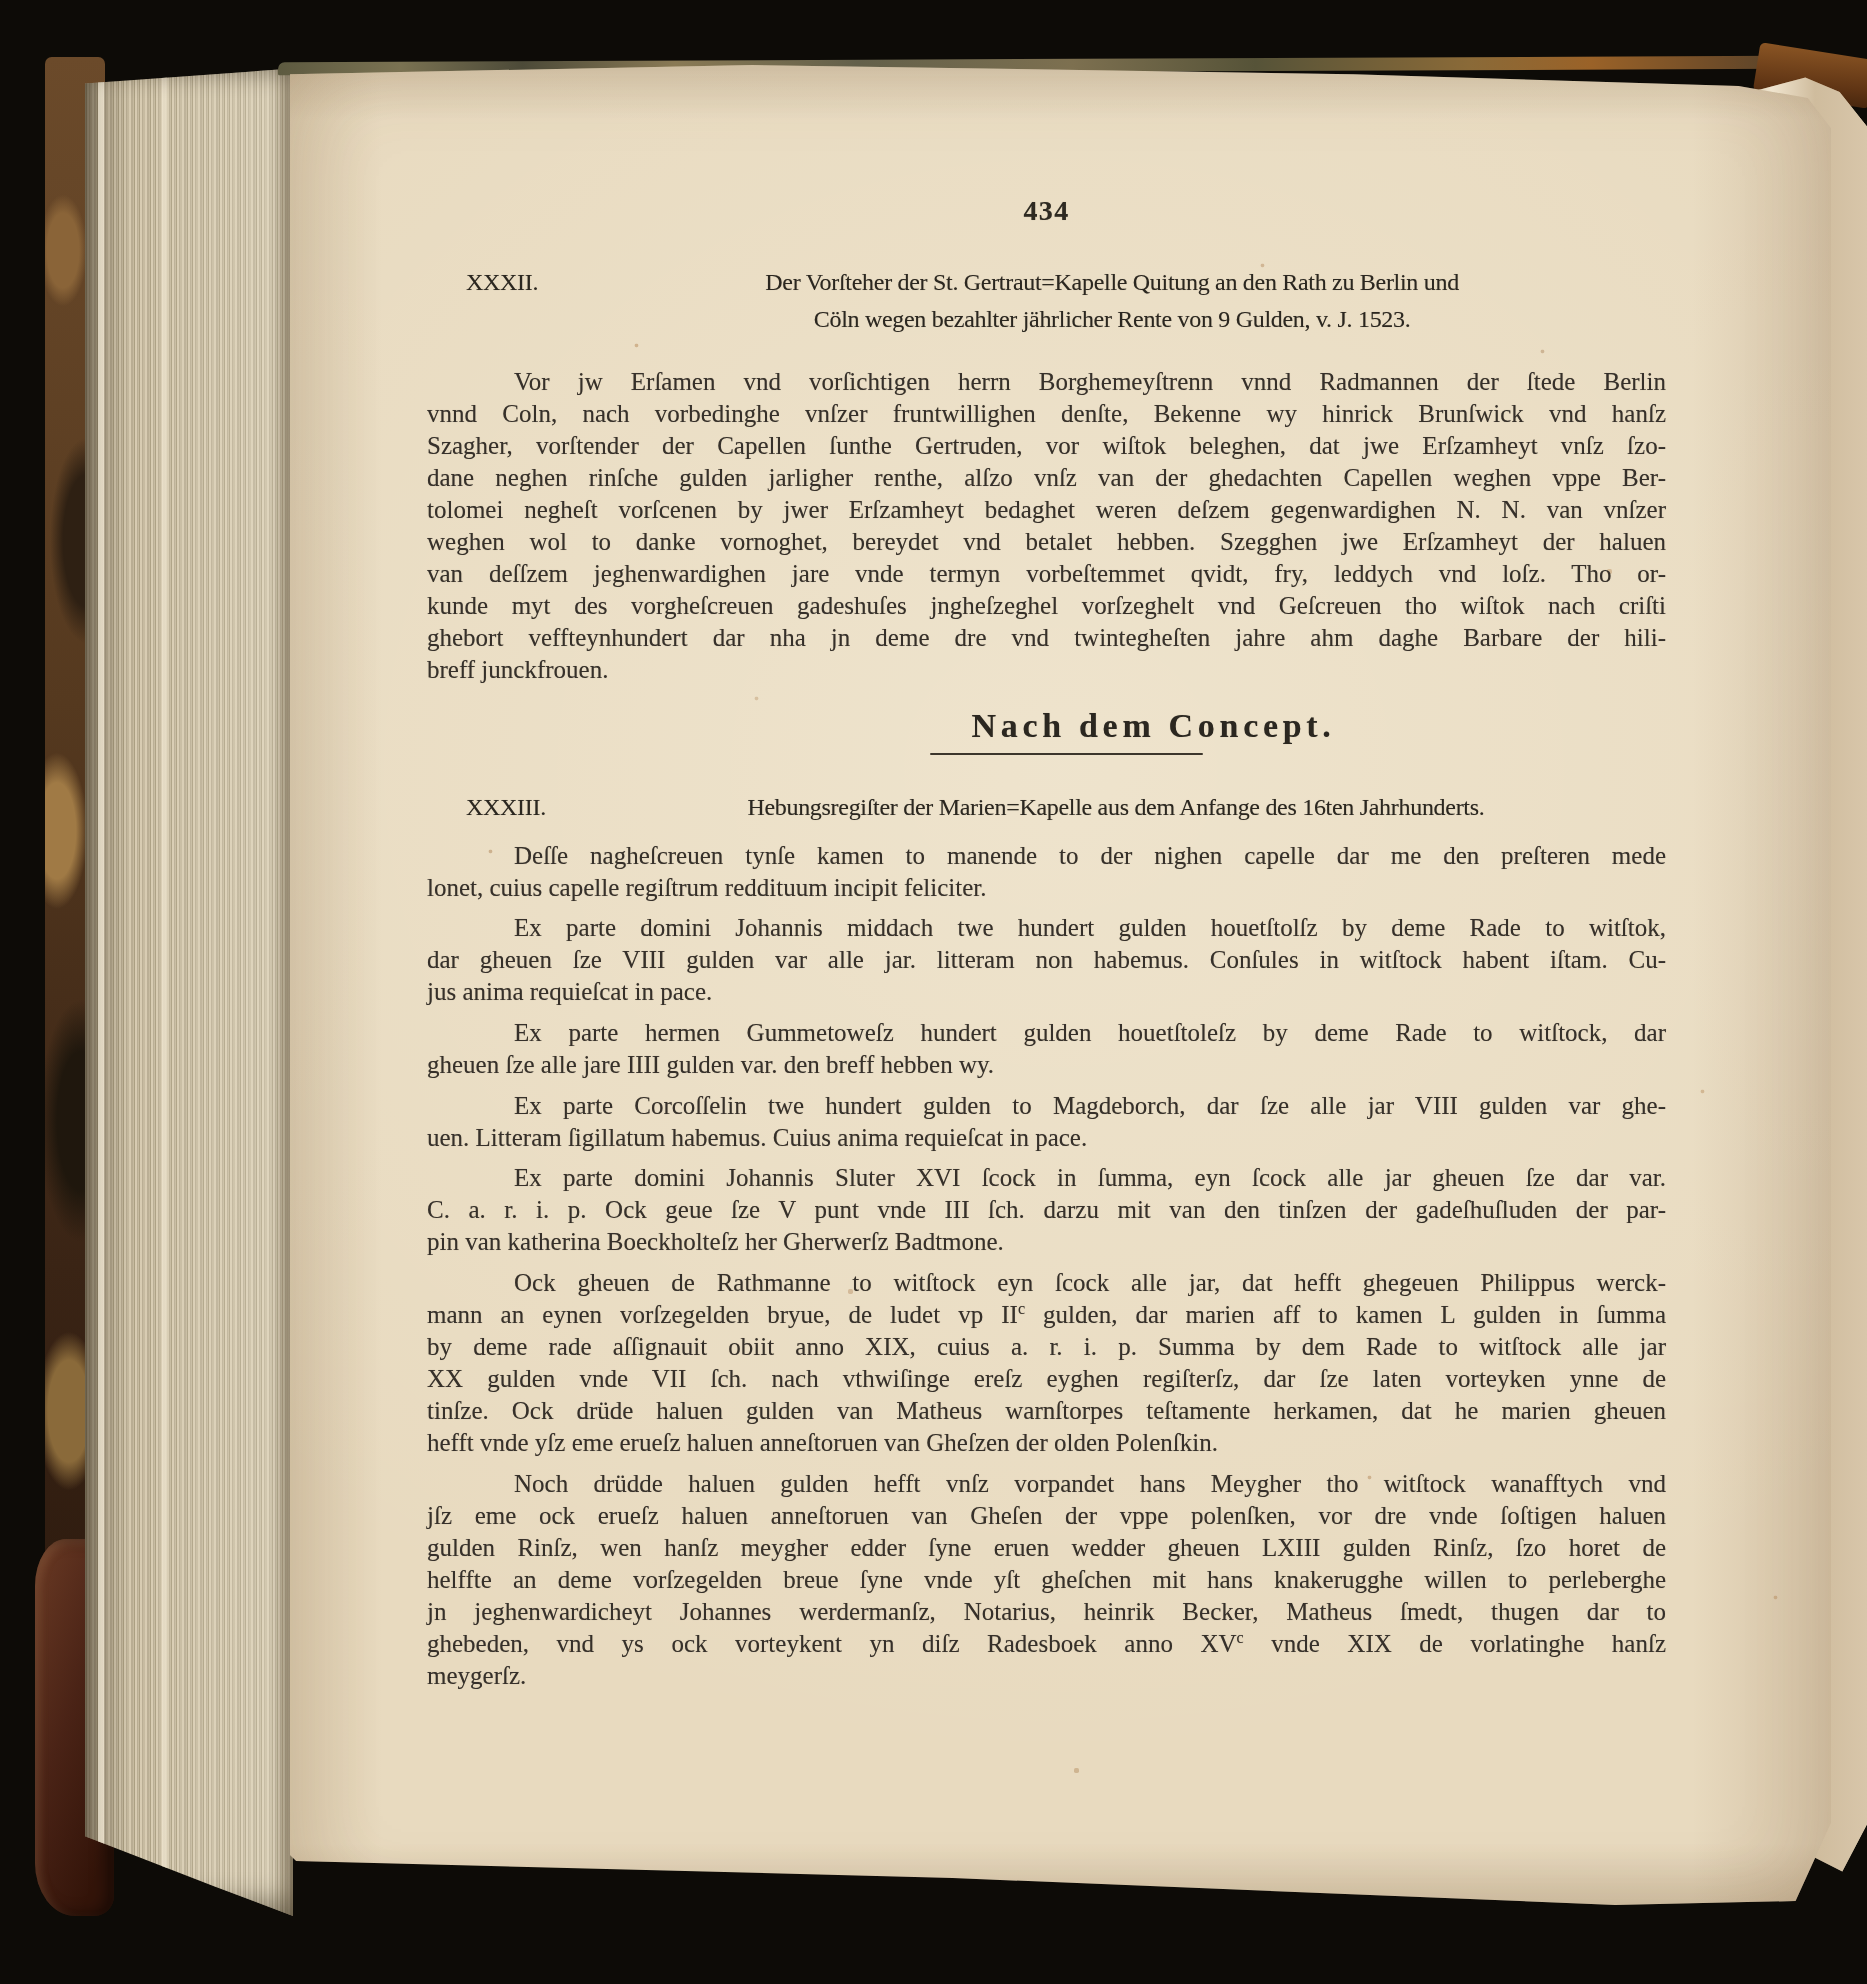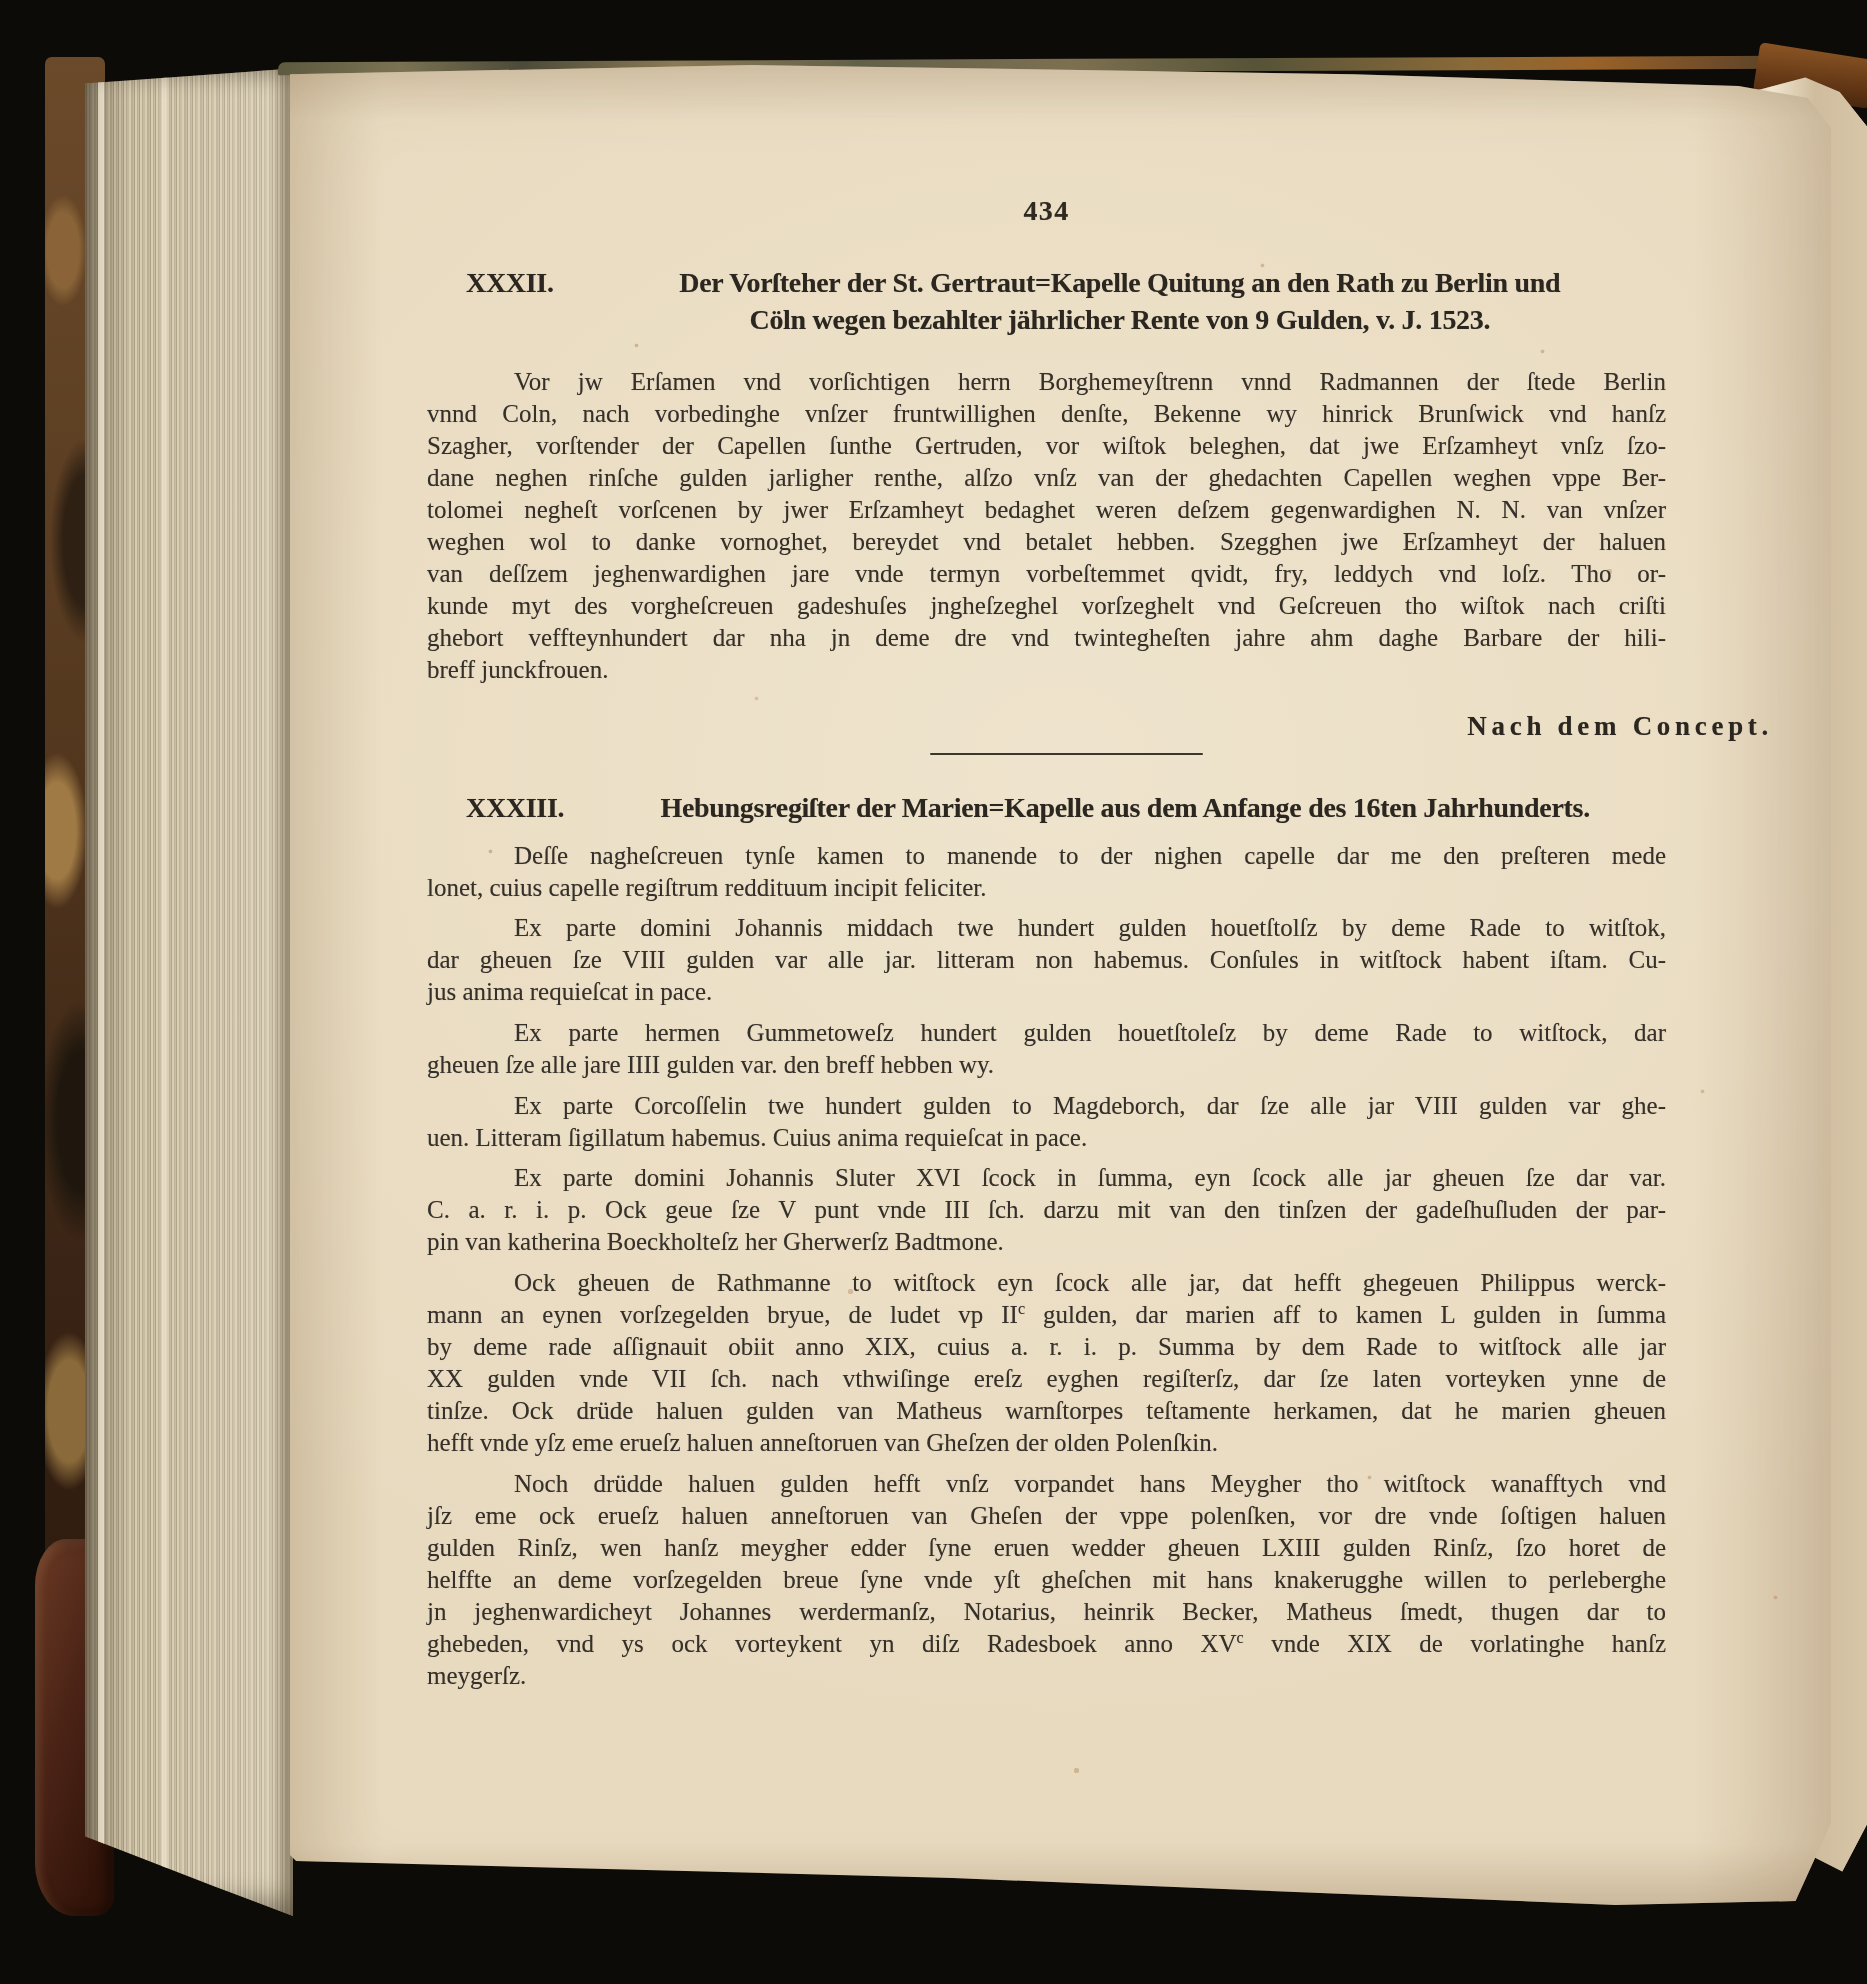--- a/index.html
+++ b/index.html
@@ -67,31 +67,31 @@
     font-size:25px; line-height:32px; text-shadow:0 0 0.7px rgba(50,42,30,.35); }
 
   .line { text-align:justify; text-align-last:justify; white-space:normal; }
   .line.last { text-align-last:left; }
   .para { margin-bottom:8.7px; }
   .para .line:first-child { text-indent:87px; }
   sup { font-size:16px; line-height:0; }
 
   .page-number { text-align:center; font-weight:700; font-size:28px; letter-spacing:1.3px; color:#2e2a22; }
 
-  .heading { display:flex; font-weight:700; font-size:28px; line-height:37px; color:#2b2720; letter-spacing:-0.3px; }
+  .heading { display:flex; font-weight:400; font-size:24px; line-height:37px; color:#2b2720; letter-spacing:-0.3px; }
   .heading .label { flex:0 0 auto; margin-left:39px; padding-right:20px; }
   .heading .title { flex:1 1 auto; }
   .heading .title .line { text-align:center; text-align-last:center; text-indent:0; }
   .heading-1 { margin-top:37px; }
   .heading-2 { margin-top:34px; }
 
   .body-1 { margin-top:28px; }
   .body-2 { margin-top:13.3px; }
 
-  .closing { margin-top:24px; text-align:right; font-weight:700; font-size:27px; letter-spacing:4.7px;
+  .closing { margin-top:24px; text-align:center; font-weight:700; font-size:34px; letter-spacing:4.7px;
     position:relative; left:107px; color:#2b2720; }
   .rule { margin-top:10.7px; margin-left:503px; width:273px; height:2.7px; background:#3c362c; border-radius:1.3px; }
 </style>
 </head>
 <body>
 
 <div class="scene">
   <div class="cover-marble"></div>
   <div class="spine-leather"></div>
   <div class="page-stack"></div>

